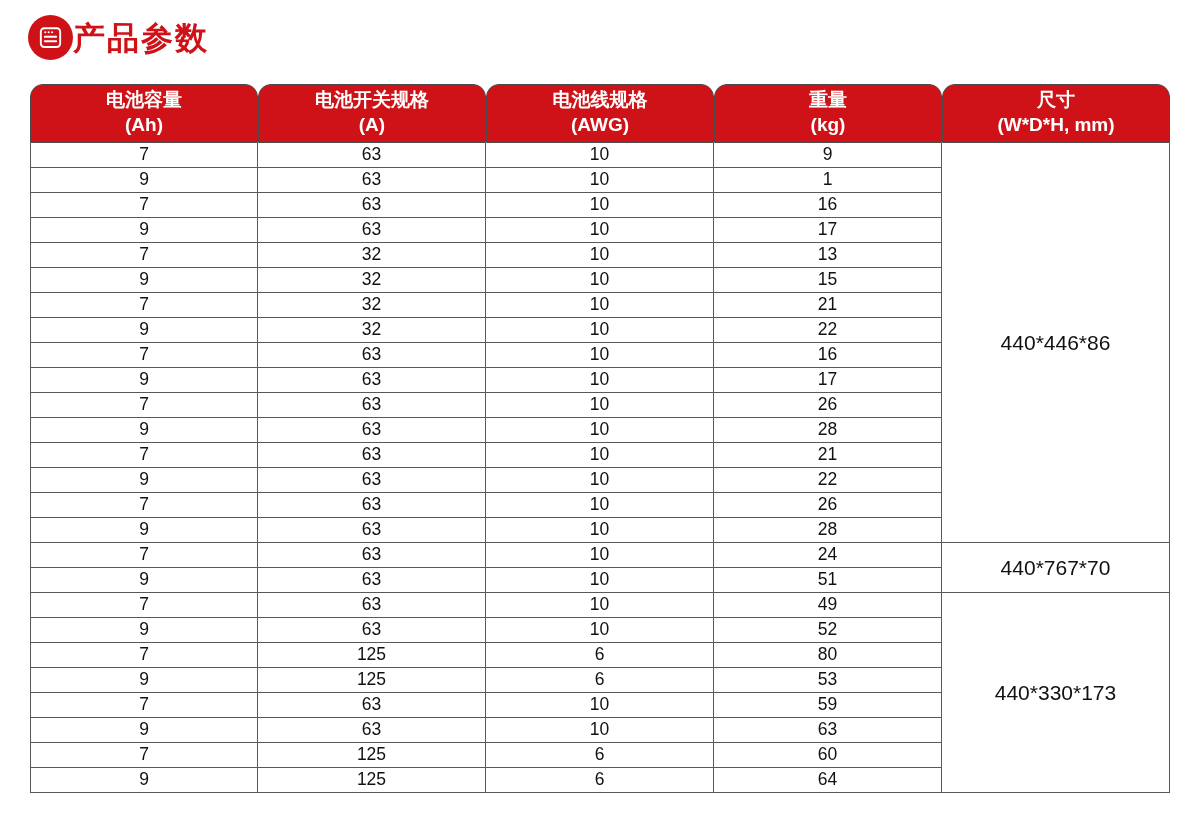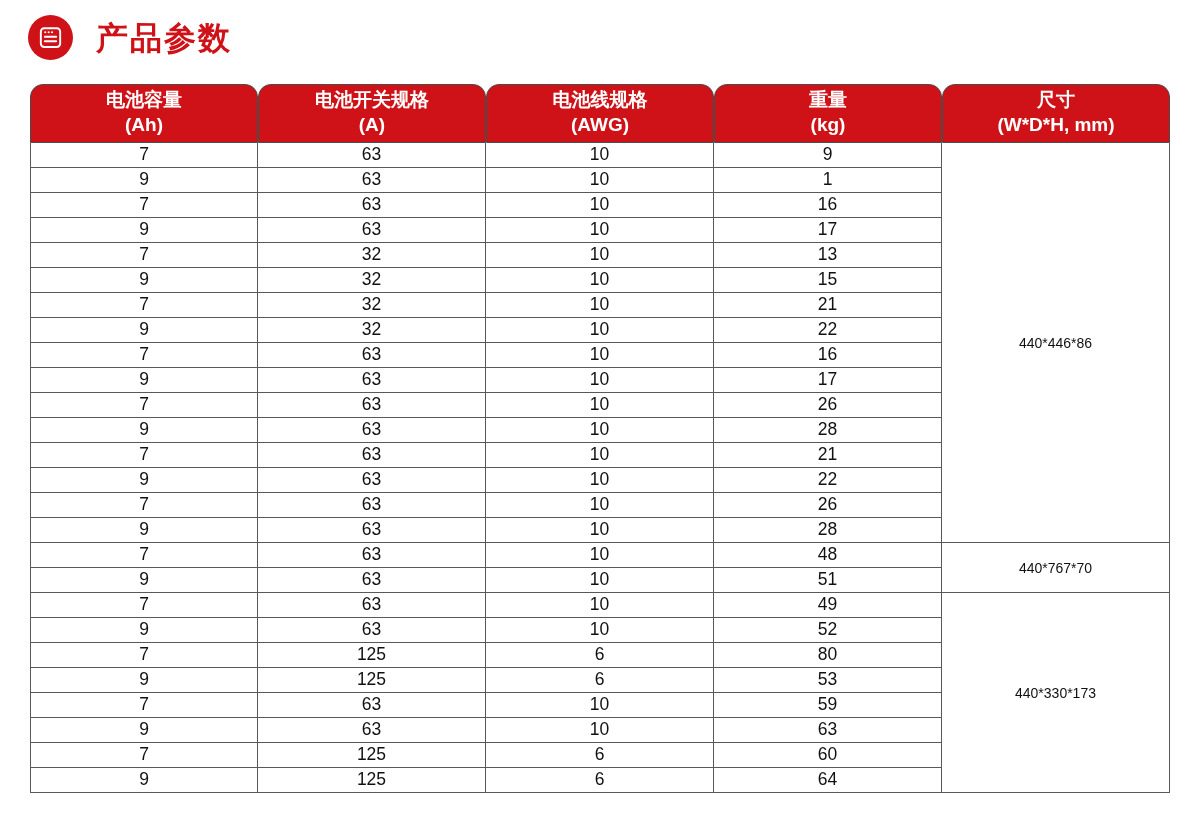--- a/index.html
+++ b/index.html
@@ -18,21 +18,20 @@
   }
   .page { position: relative; width: 1200px; height: 826px; background: #ffffff; }
 
   
   .page-header {
     position: absolute;
     left: 28px;
     top: 15px;
     display: flex;
     align-items: center;
-    gap: 23px;
   }
   .icon-circle {
     width: 45px;
     height: 45px;
     border-radius: 50%;
     background: var(--red);
     display: flex;
     align-items: center;
     justify-content: center;
     flex: none;
@@ -76,21 +75,21 @@
     vertical-align: middle;
     font-size: 17.5px;
     color: var(--text);
     line-height: 1;
     padding: 0;
     border-right: 1.4px solid var(--border);
     border-bottom: 1.4px solid var(--border);
     background: #ffffff;
   }
   .spec-table td:first-child { border-left: 1.4px solid var(--border); }
-  .spec-table td.dim-cell { font-size: 14px; }
+  .spec-table td.dim-cell { font-size: 21px; }
 </style>
 </head>
 <body>
 
 <div class="page">
 
   <div class="page-header">
     <span class="icon-circle">
       <svg width="27" height="27" viewBox="0 0 24 24" fill="none" aria-hidden="true">
         <rect x="3.4" y="3.8" width="17.2" height="16.6" rx="3" stroke="#ffffff" stroke-width="1.7"></rect>
@@ -224,21 +223,21 @@
         <tr>
           <td>9</td>
           <td>63</td>
           <td>10</td>
           <td>28</td>
         </tr>
         <tr>
           <td>7</td>
           <td>63</td>
           <td>10</td>
-          <td>48</td>
+          <td>24</td>
           <td class="dim-cell" rowspan="2">440*767*70</td>
         </tr>
         <tr>
           <td>9</td>
           <td>63</td>
           <td>10</td>
           <td>51</td>
         </tr>
         <tr>
           <td>7</td>

